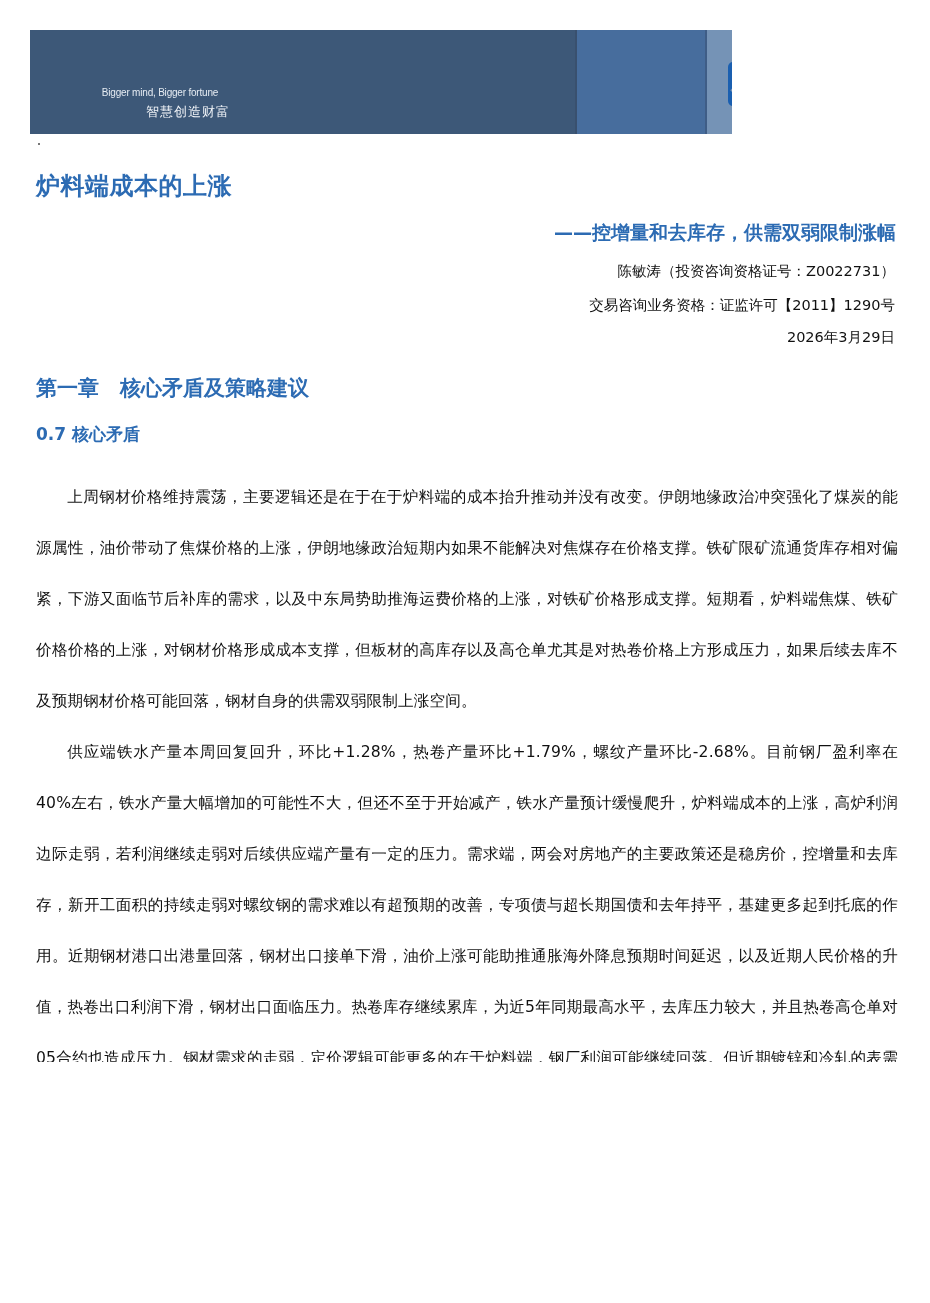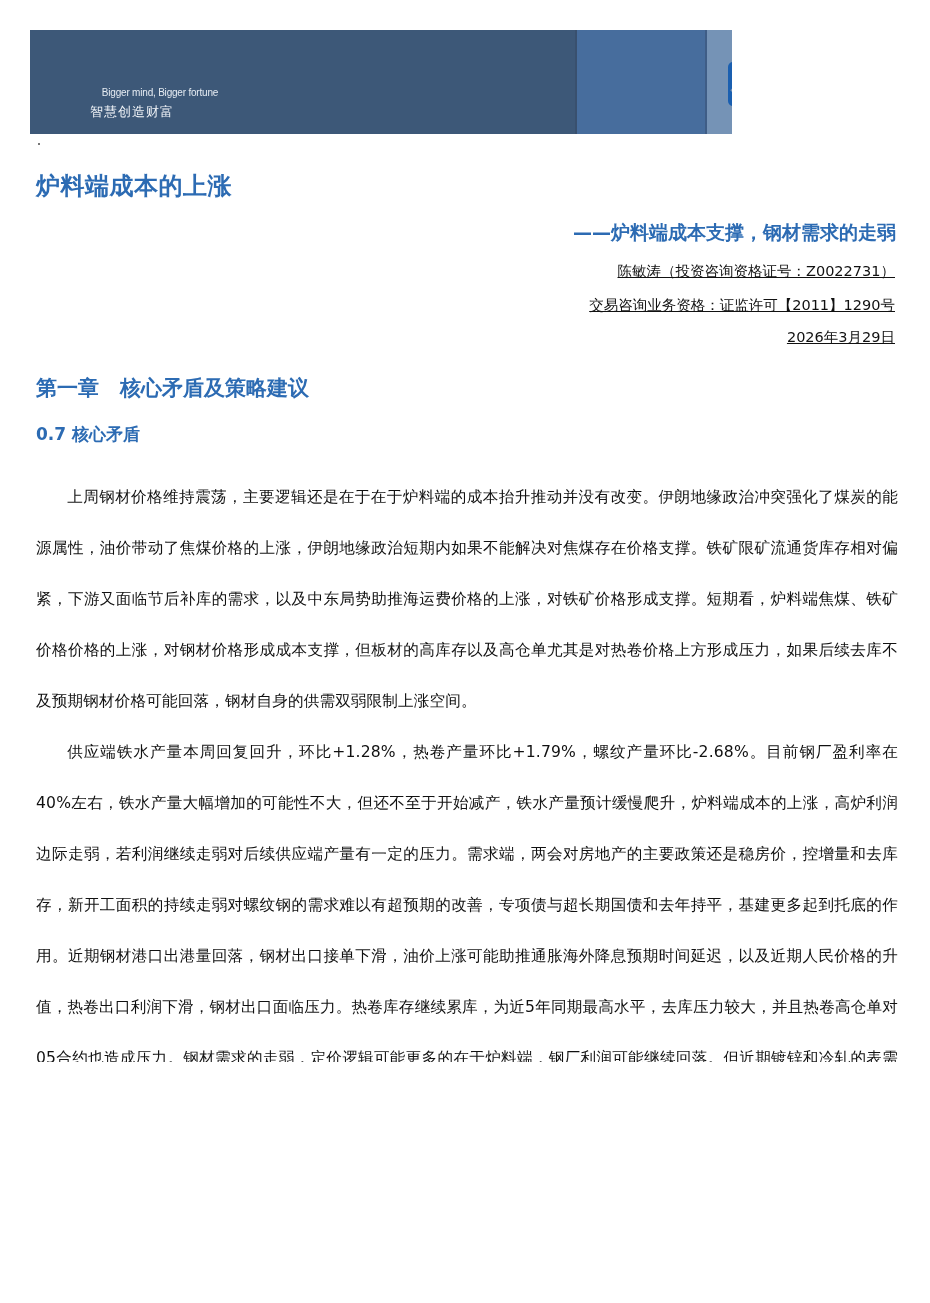--- a/index.html
+++ b/index.html
@@ -6,29 +6,29 @@
   body { width:930px; height:1303px; position:relative; overflow:hidden;
          font-family:"DejaVu Sans","Liberation Sans",sans-serif; color:#111; }
   .banner { position:absolute; left:30px; top:30px; width:702px; height:104px; overflow:hidden; }
   .seg { position:absolute; top:0; height:104px; }
   .seg1 { left:0; width:545px; background:#3d5878; }
   .seg2 { left:545px; width:130px; background:#476d9d; box-shadow:inset 2px 0 0 #39506e; }
   .seg3 { left:675px; width:131px; background:#7593b6; box-shadow:inset 2px 0 0 #3f5d86; }
   .seg4 { left:806px; width:64px; background:#b2c8de; box-shadow:inset 2px 0 0 #6c8aad; }
   .slogan-en { position:absolute; left:60px; top:57px; width:140px; text-align:center;
                font-family:"Liberation Sans",sans-serif; font-size:10px; color:#e6ecf3; letter-spacing:-0.2px; }
-  .slogan-cn { position:absolute; left:60px; top:73px; width:140px; text-align:left;
+  .slogan-cn { position:absolute; left:60px; top:73px; width:140px; text-align:right;
                font-size:13px; color:#f2f5f9; letter-spacing:1px; }
   .logo-mark { position:absolute; left:698px; top:32px; width:44px; height:44px; }
   .logo-cn { position:absolute; left:752px; top:33px; font-size:25px; font-weight:bold; color:#1a5fb0; letter-spacing:0px; white-space:nowrap; }
   .logo-en { position:absolute; left:753px; top:66px; font-family:"Liberation Sans",sans-serif; font-size:9.5px; font-weight:bold; color:#1a5fb0; white-space:nowrap; letter-spacing:0.1px; }
   .tiny-dot { position:absolute; left:38px; top:143px; width:2px; height:2px; background:#777; }
   .title { position:absolute; left:36px; top:170px; font-size:24px; font-weight:bold; color:#2c6bb3; letter-spacing:0.5px; }
   .subtitle { position:absolute; right:34px; top:220px; font-size:19px; font-weight:bold; color:#2c6bb3; }
-  .meta { position:absolute; right:35px; font-size:14.5px; color:#111; text-align:right; white-space:nowrap;text-decoration:underline; }
+  .meta { position:absolute; right:35px; font-size:14.5px; color:#111; text-align:right; white-space:nowrap; }
   .meta.author { top:262px; }
   .meta.license { top:296px; }
   .meta.date { top:328px; }
   .h1 { position:absolute; left:36px; top:374px; font-size:21px; font-weight:bold; color:#2c6bb3; white-space:pre; }
   .h2 { position:absolute; left:36px; top:423px; font-size:17px; font-weight:bold; color:#2c6bb3; }
   .body { position:absolute; left:36px; top:472px; width:862px; height:590px; overflow:hidden; }
   .para { margin:0; font-size:15.6px; line-height:51px; text-indent:2em; text-align:justify; color:#111; letter-spacing:0.15px; }
 </style>
 </head>
 <body>
@@ -47,21 +47,21 @@
     <path d="M4 30 L20 14 L30 24 L40 14" fill="none" stroke="#7593b6" stroke-width="5" stroke-linejoin="miter"></path>
     <path d="M14 24 L24 34 L40 18" fill="none" stroke="#7593b6" stroke-width="5" stroke-linejoin="miter"></path>
   </svg>
   <div class="logo-cn">南华期货</div>
   <div class="logo-en">NANHUA FUTURES</div>
 </div>
 
 <div class="tiny-dot"></div>
 
 <div class="title">炉料端成本的上涨</div>
-<div class="subtitle">——炉料端成本支撑，钢材需求的走弱</div>
+<div class="subtitle">——控增量和去库存，供需双弱限制涨幅</div>
 <div class="meta author">陈敏涛（投资咨询资格证号：Z0022731）</div>
 <div class="meta license">交易咨询业务资格：证监许可【2011】1290号</div>
 <div class="meta date">2026年3月29日</div>
 
 <div class="h1">第一章　核心矛盾及策略建议</div>
 <div class="h2">0.7 核心矛盾</div>
 
 <div class="body">
   <p class="para">上周钢材价格维持震荡，主要逻辑还是在于在于炉料端的成本抬升推动并没有改变。伊朗地缘政治冲突强化了煤炭的能源属性，油价带动了焦煤价格的上涨，伊朗地缘政治短期内如果不能解决对焦煤存在价格支撑。铁矿限矿流通货库存相对偏紧，下游又面临节后补库的需求，以及中东局势助推海运费价格的上涨，对铁矿价格形成支撑。短期看，炉料端焦煤、铁矿价格价格的上涨，对钢材价格形成成本支撑，但板材的高库存以及高仓单尤其是对热卷价格上方形成压力，如果后续去库不及预期钢材价格可能回落，钢材自身的供需双弱限制上涨空间。</p>
   <p class="para">供应端铁水产量本周回复回升，环比+1.28%，热卷产量环比+1.79%，螺纹产量环比-2.68%。目前钢厂盈利率在40%左右，铁水产量大幅增加的可能性不大，但还不至于开始减产，铁水产量预计缓慢爬升，炉料端成本的上涨，高炉利润边际走弱，若利润继续走弱对后续供应端产量有一定的压力。需求端，两会对房地产的主要政策还是稳房价，控增量和去库存，新开工面积的持续走弱对螺纹钢的需求难以有超预期的改善，专项债与超长期国债和去年持平，基建更多起到托底的作用。近期钢材港口出港量回落，钢材出口接单下滑，油价上涨可能助推通胀海外降息预期时间延迟，以及近期人民价格的升值，热卷出口利润下滑，钢材出口面临压力。热卷库存继续累库，为近5年同期最高水平，去库压力较大，并且热卷高仓单对05合约也造成压力。钢材需求的走弱，定价逻辑可能更多的在于炉料端，钢厂利润可能继续回落。但近期镀锌和冷轧的表需超预期，对钢材价格存在着一定的支撑。</p>

